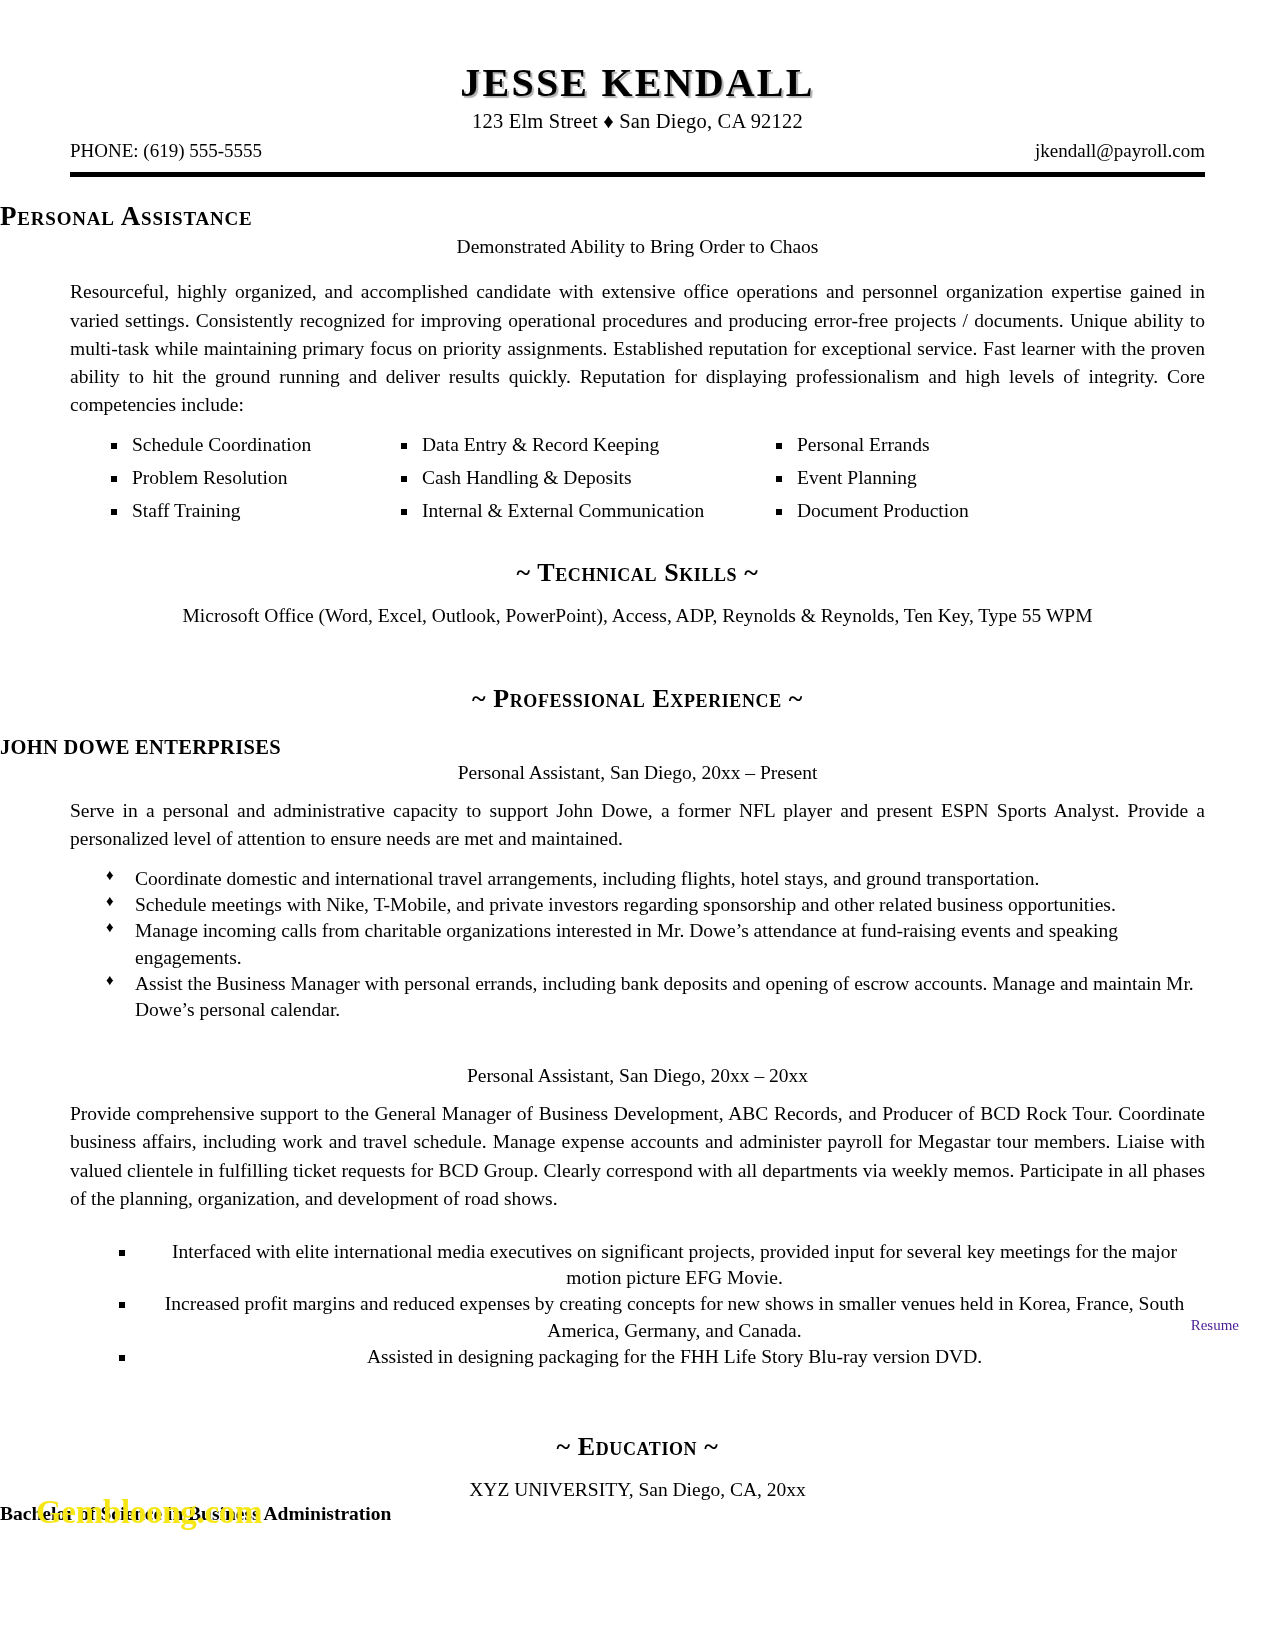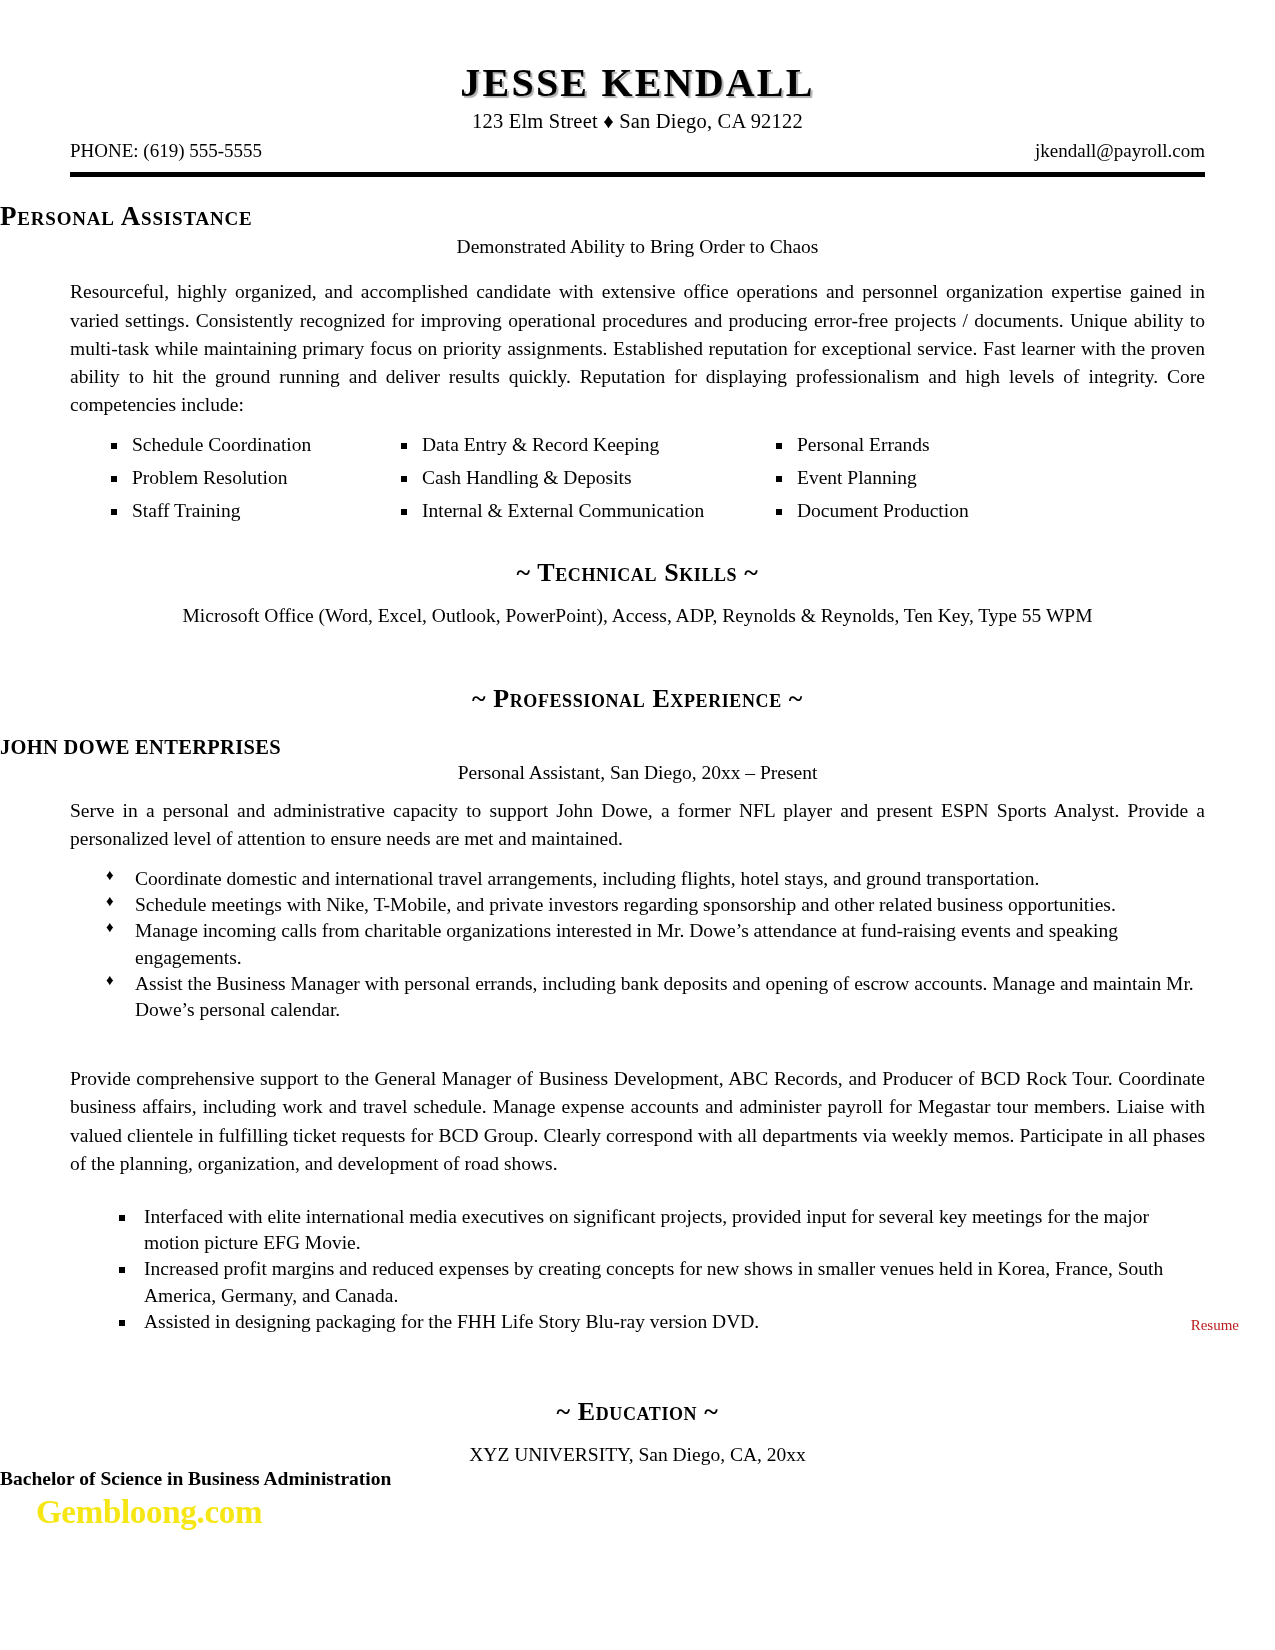--- a/index.html
+++ b/index.html
@@ -169,20 +169,21 @@
   .job-bullets.diamond li::before {
     content: "\2666";
     position: absolute;
     left: 0;
     top: -1px;
     font-size: 15px;
   }
   .job-bullets.square {
     padding-left: 45px;
     margin-top: 26px;
+    text-align: center;
   }
   .job-bullets.square li::before {
     content: "";
     position: absolute;
     left: 4px;
     top: 11px;
     width: 6px;
     height: 6px;
     background: #000;
   }
@@ -208,21 +209,21 @@
     font-weight: bold;
     color: #f5e614;
     font-family: "Liberation Serif", "DejaVu Serif", serif;
     letter-spacing: -0.3px;
   }
   .footer-label {
     position: absolute;
     right: 36px;
     bottom: 18px;
     font-size: 15px;
-    color: #b91c1c;
+    color: #4c1d95;
   }
 </style>
 </head>
 <body>
 
 <div class="page">
 
   <div class="header-block">
     <div class="cand-name">JESSE KENDALL</div>
     <div class="cand-address">123 Elm Street ♦ San Diego, CA 92122</div>
@@ -261,20 +262,21 @@
     <div class="job-desc">Serve in a personal and administrative capacity to support John Dowe, a former NFL player and present ESPN Sports Analyst. Provide a personalized level of attention to ensure needs are met and maintained.</div>
     <ul class="job-bullets diamond">
       <li>Coordinate domestic and international travel arrangements, including flights, hotel stays, and ground transportation.</li>
       <li>Schedule meetings with Nike, T-Mobile, and private investors regarding sponsorship and other related business opportunities.</li>
       <li>Manage incoming calls from charitable organizations interested in Mr. Dowe’s attendance at fund-raising events and speaking engagements.</li>
       <li>Assist the Business Manager with personal errands, including bank deposits and opening of escrow accounts. Manage and maintain Mr. Dowe’s personal calendar.</li>
     </ul>
   </div>
 
   <div class="job second">
+    <div class="job-meta">Personal Assistant, San Diego, 20xx – 20xx</div>
     <div class="job-desc">Provide comprehensive support to the General Manager of Business Development, ABC Records, and Producer of BCD Rock Tour. Coordinate business affairs, including work and travel schedule. Manage expense accounts and administer payroll for Megastar tour members. Liaise with valued clientele in fulfilling ticket requests for BCD Group. Clearly correspond with all departments via weekly memos. Participate in all phases of the planning, organization, and development of road shows.</div>
     <ul class="job-bullets square">
       <li>Interfaced with elite international media executives on significant projects, provided input for several key meetings for the major motion picture EFG Movie.</li>
       <li>Increased profit margins and reduced expenses by creating concepts for new shows in smaller venues held in Korea, France, South America, Germany, and Canada.</li>
       <li>Assisted in designing packaging for the FHH Life Story Blu-ray version DVD.</li>
     </ul>
   </div>
 
   <div class="sec-head edu">~ Education ~</div>
   <div class="edu-line">XYZ UNIVERSITY, San Diego, CA, 20xx</div>

